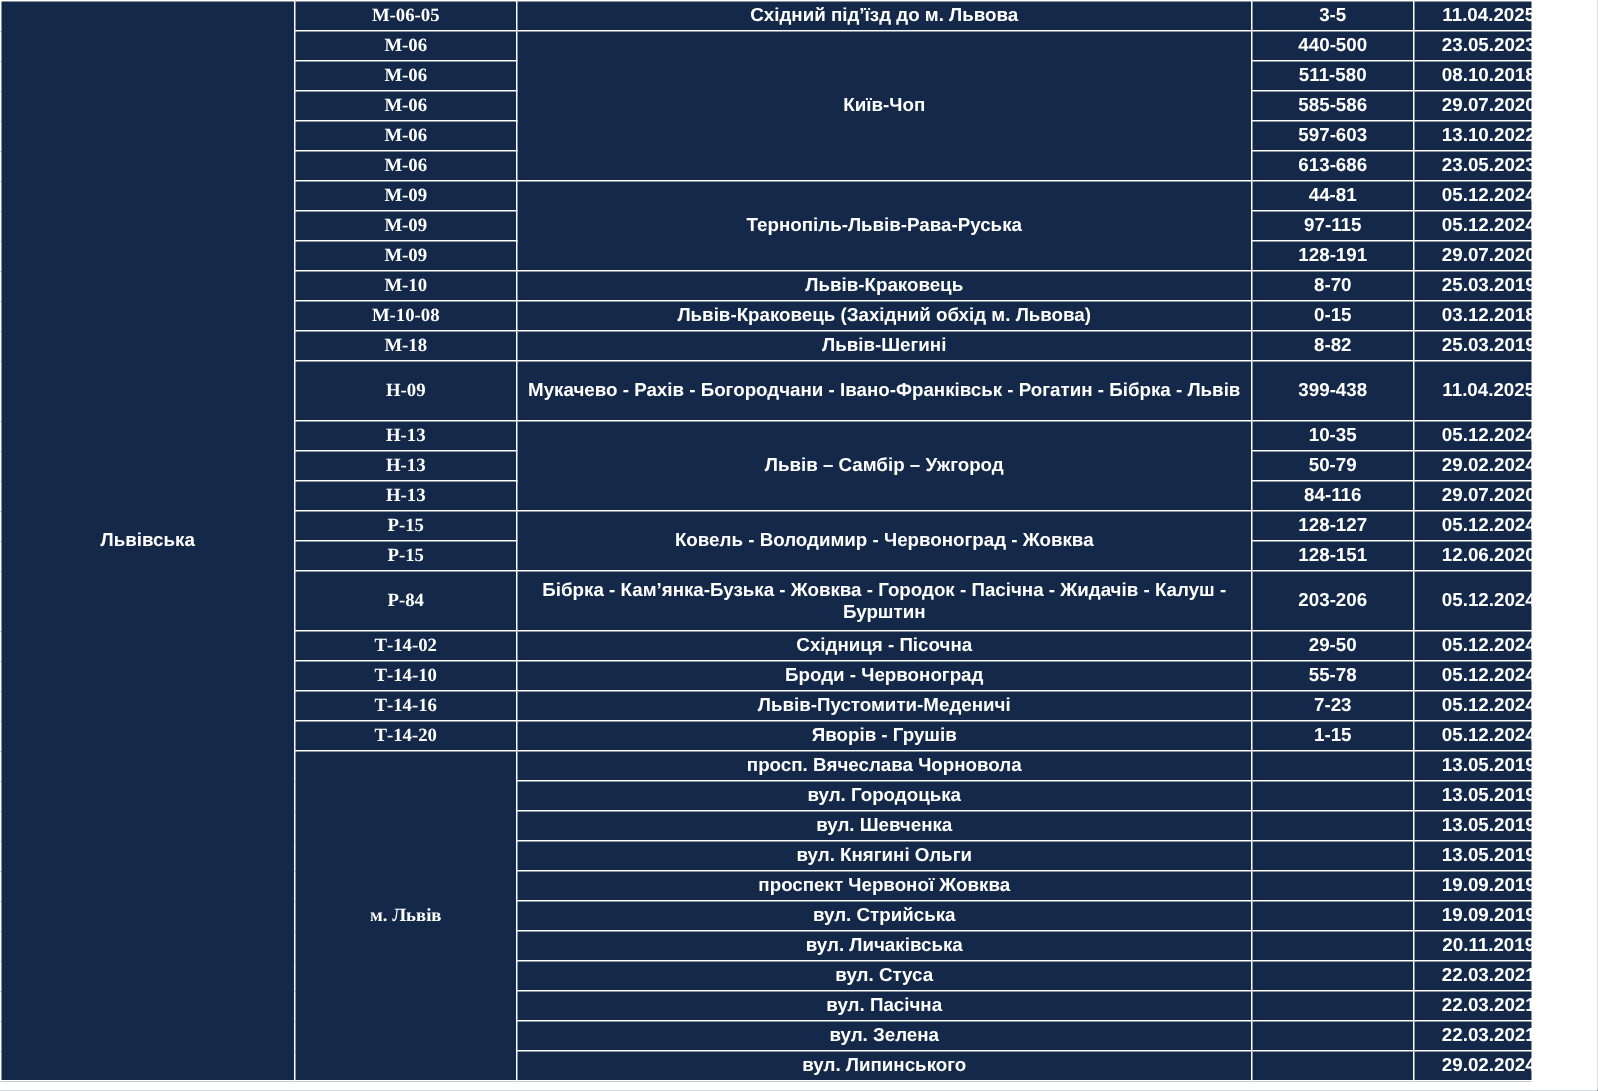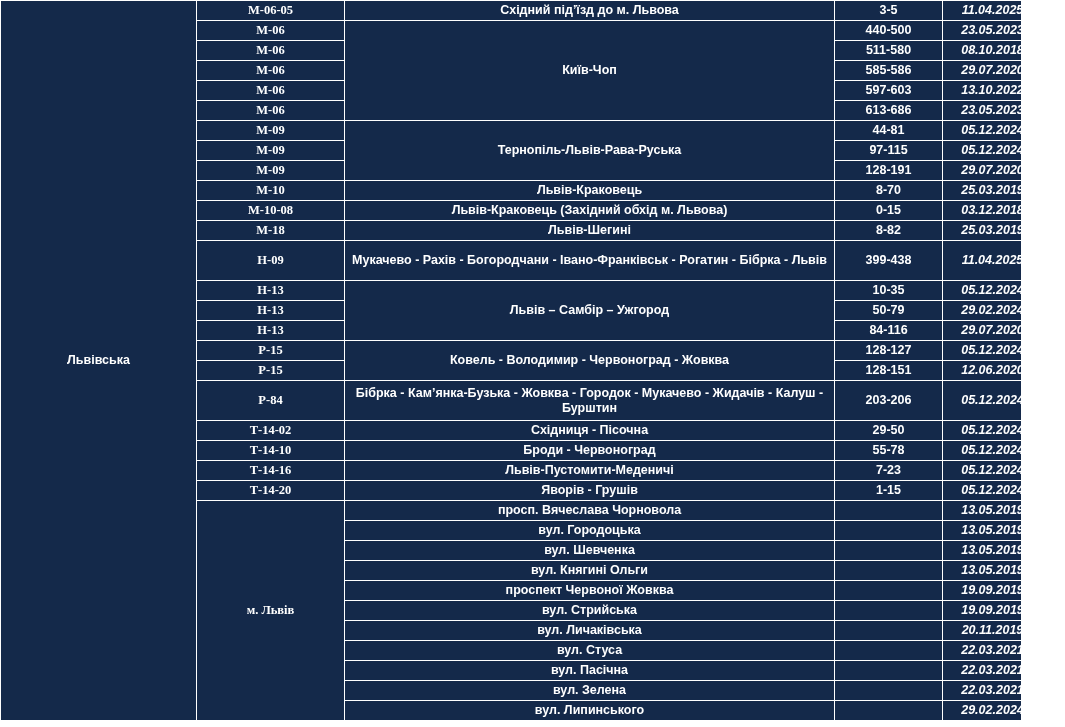--- a/index.html
+++ b/index.html
@@ -49,21 +49,20 @@
   }
   td.name {
     width: 490px;
   }
   td.km {
     width: 108px;
     margin-top: 41px;
   }
   td.date {
     width: 100px;
-    font-style: italic;
   }
   td.highlight {
     color: #ff0000;
   }
   .blank-right {
     position: absolute;
     top: 0;
     left: 1021px;
     width: 44px;
     height: 727px;
@@ -171,21 +170,21 @@
           <td class="km">128-127</td>
           <td class="date">05.12.2024</td>
         </tr>
         <tr>
           <td class="road">Р-15</td>
           <td class="km">128-151</td>
           <td class="date">12.06.2020</td>
         </tr>
         <tr>
           <td class="road">Р-84</td>
-          <td class="name" style="height: 40px;">Бібрка - Кам’янка-Бузька - Жовква - Городок - Мукачево - Жидачів - Калуш - Бурштин</td>
+          <td class="name" style="height: 40px;">Бібрка - Кам’янка-Бузька - Жовква - Городок - Пасічна - Жидачів - Калуш - Бурштин</td>
           <td class="km">203-206</td>
           <td class="date">05.12.2024</td>
         </tr>
         <tr>
           <td class="road">Т-14-02</td>
           <td class="name">Східниця - Пісочна</td>
           <td class="km">29-50</td>
           <td class="date">05.12.2024</td>
         </tr>
         <tr>

